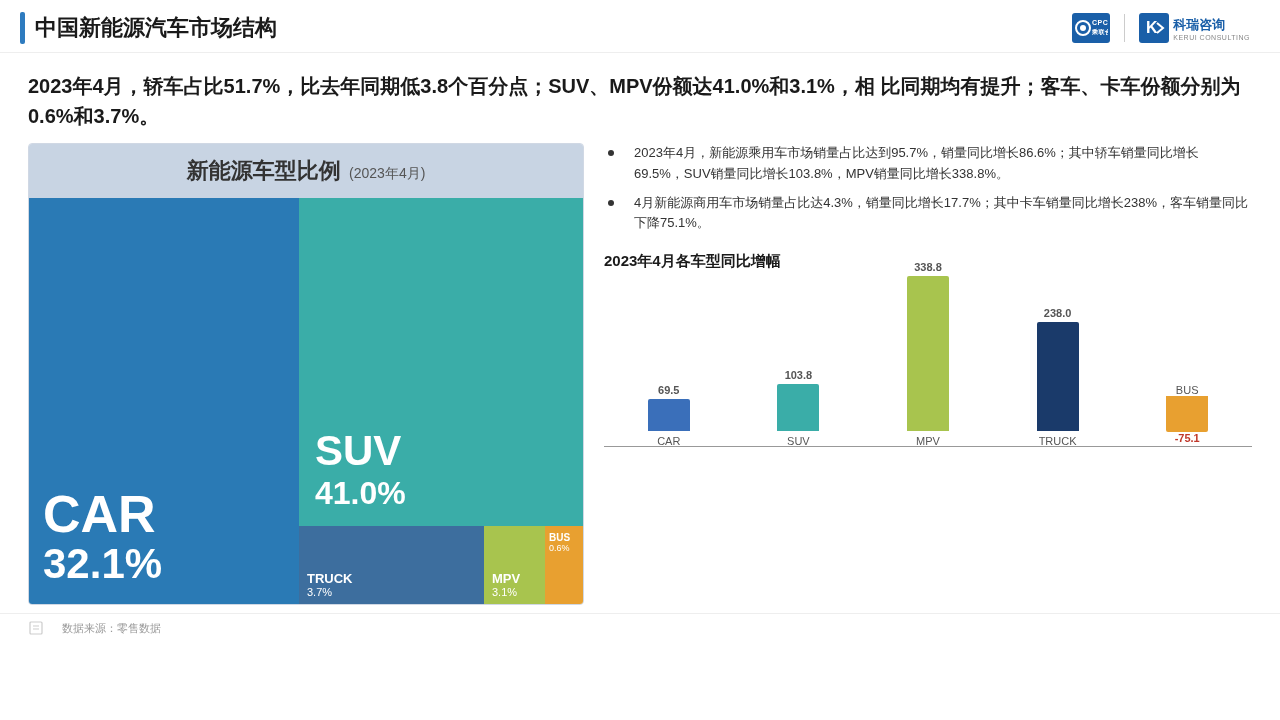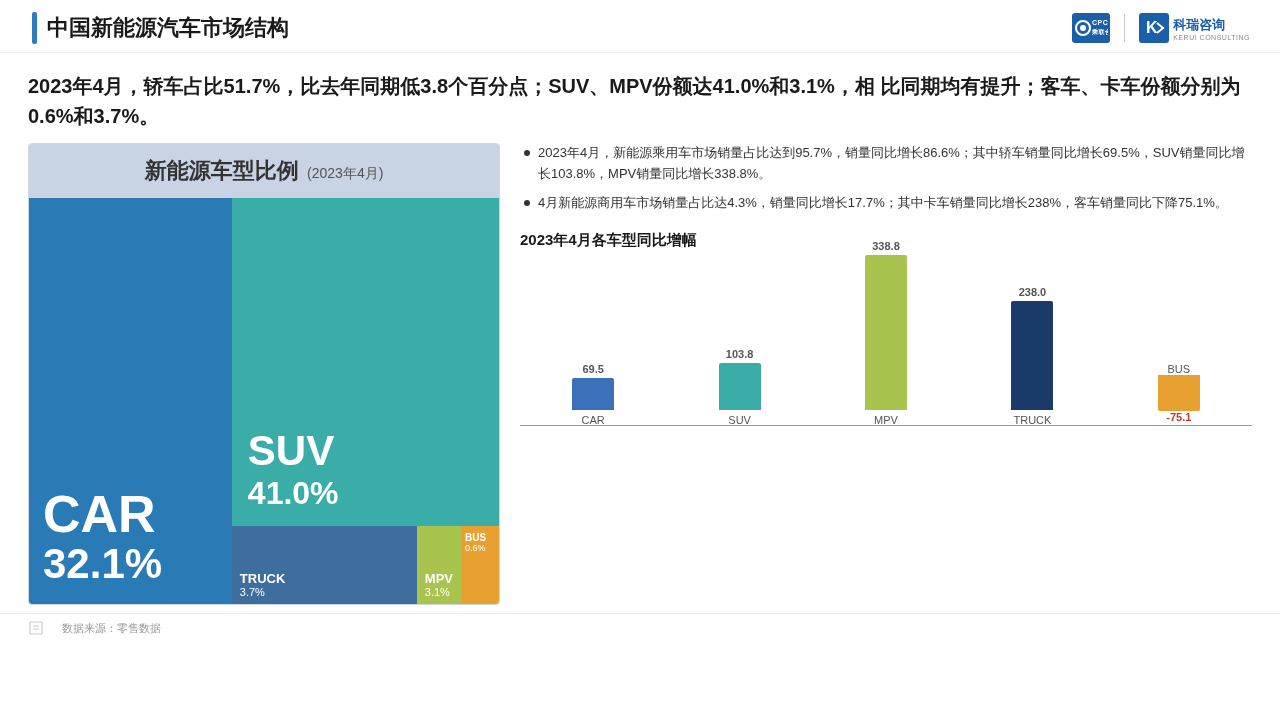--- a/index.html
+++ b/index.html
@@ -10,21 +10,21 @@
       font-family: 'Microsoft YaHei', 'PingFang SC', 'SimHei', sans-serif;
       overflow: hidden;
       position: relative;
     }
 
     
     .header {
       display: flex;
       align-items: center;
       justify-content: space-between;
-      padding: 12px 30px 8px 32px;
+      padding: 12px 30px 8px 20px;
       border-bottom: 1px solid #eee;
     }
     .header-left {
       display: flex;
       align-items: center;
       gap: 10px;
     }
     .header-accent {
       width: 5px;
       height: 32px;
@@ -108,21 +108,21 @@
     
     .main-content {
       display: flex;
       padding: 0 28px 8px 28px;
       gap: 20px;
       height: 470px;
     }
 
     
     .treemap-container {
-      width: 472px;
+      width: 556px;
       flex-shrink: 0;
       border: 1px solid #d0d8e4;
       border-radius: 4px;
       overflow: hidden;
       background: #f5f7fa;
       display: flex;
       flex-direction: column;
     }
     .treemap-title-bar {
       background: #c8d4e3;
@@ -250,21 +250,21 @@
       flex-direction: column;
       gap: 0;
     }
     .bullet-section {
       padding: 0 4px;
       margin-bottom: 10px;
     }
     .bullet-item {
       display: flex;
       align-items: flex-start;
-      gap: 8px;
+      gap: 20px;
       margin-bottom: 8px;
     }
     .bullet-dot {
       width: 6px;
       height: 6px;
       border-radius: 50%;
       background: #333;
       margin-top: 7px;
       flex-shrink: 0;
     }

